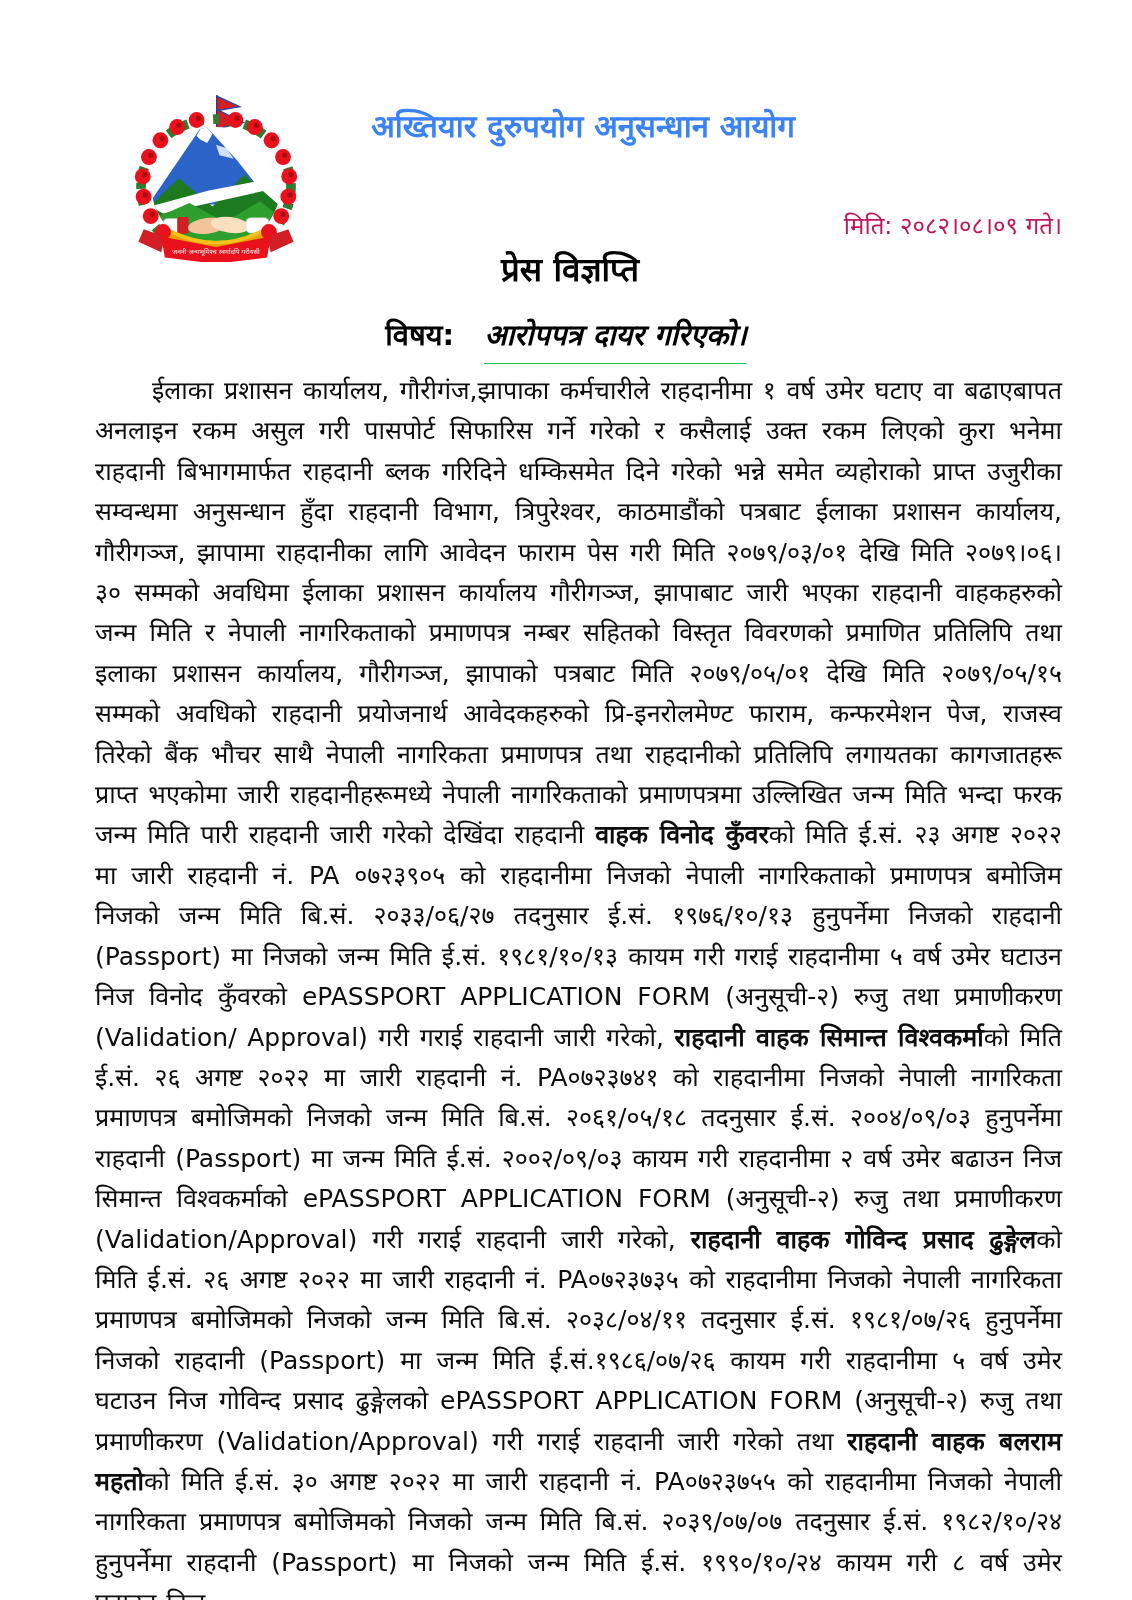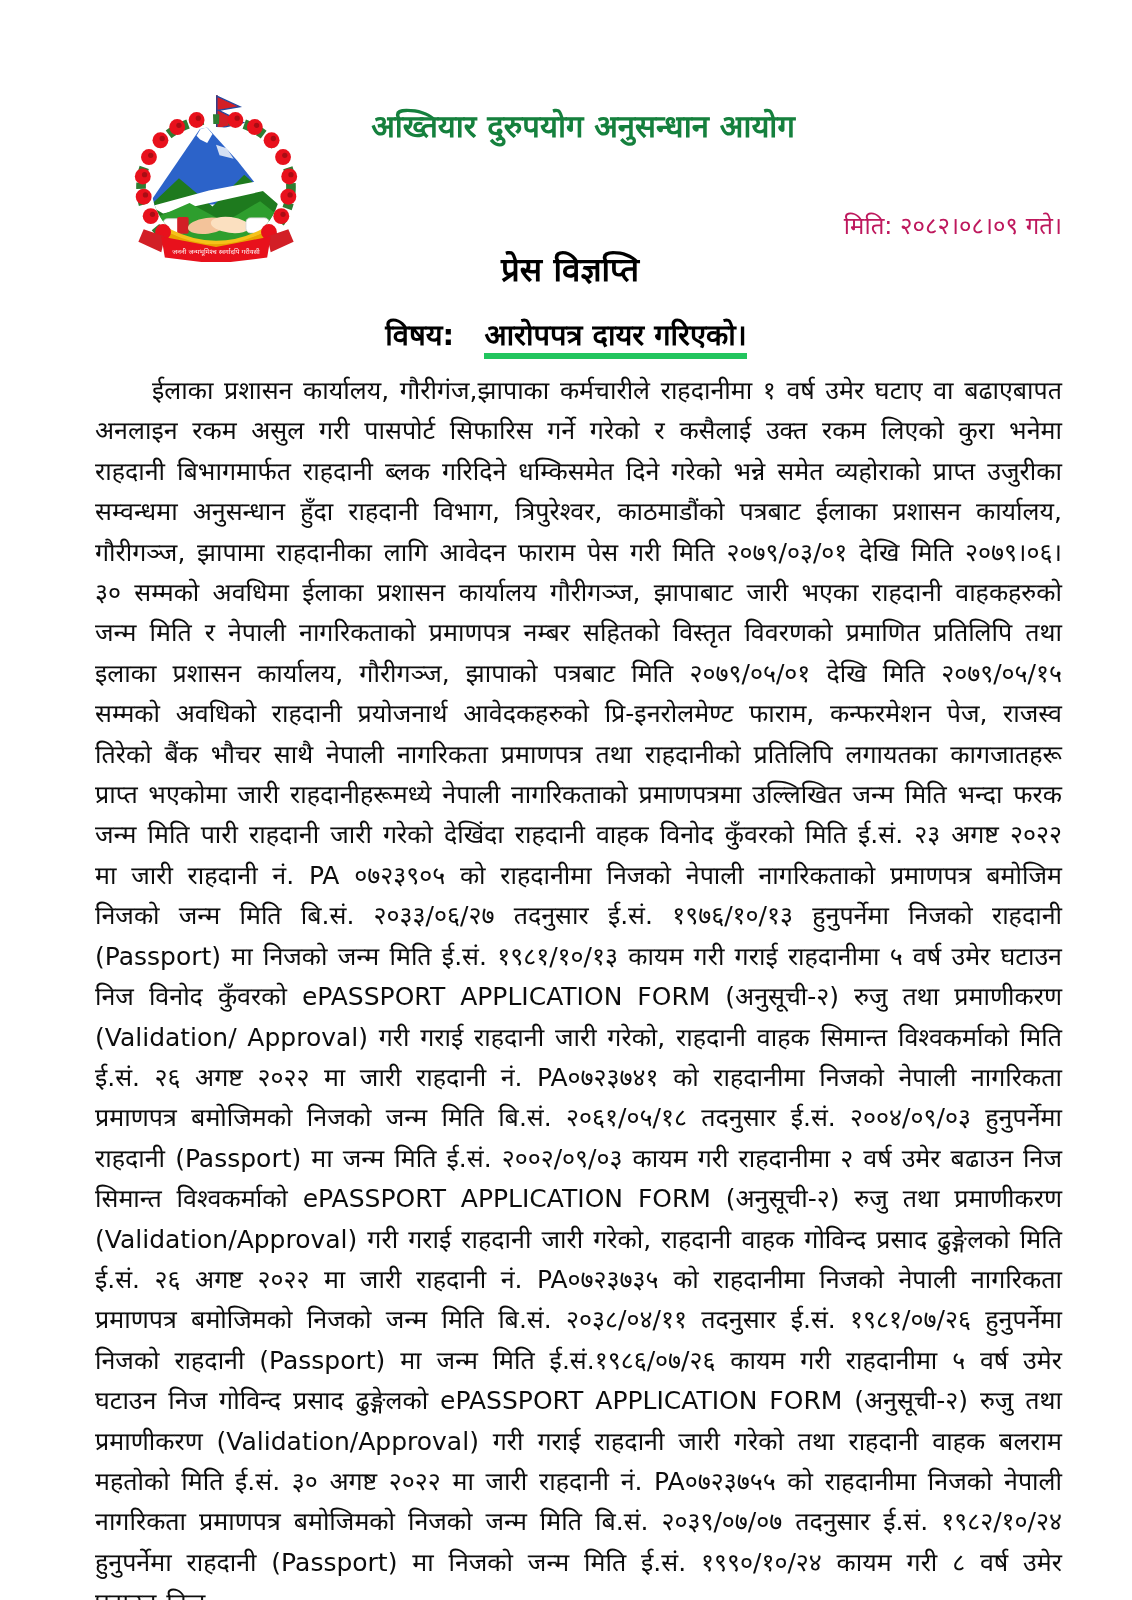--- a/index.html
+++ b/index.html
@@ -20,21 +20,21 @@
     width: 180px;
     height: 172px;
   }
   .org-header {
     position: absolute;
     top: 106px;
     left: 0;
     right: 0;
     padding-left: 34px;
     text-align: center;
-    color: #15803d;
+    color: #3b82f6;
     font-weight: 700;
   }
   .org-line1 { font-size: 31px; line-height: 1.35; }
   .org-line2 { font-size: 29px; line-height: 1.5; }
   .date-line {
     position: absolute;
     top: 208px;
     right: 70px;
     font-size: 24px;
     color: #be185d;
@@ -54,36 +54,37 @@
     position: absolute;
     top: 314px;
     left: 0;
     right: 0;
     text-align: center;
     font-size: 29px;
     font-weight: 700;
     color: #000;
   }
   .subject-underline {
-    border-bottom: 6px solid #22c55e;
-    padding-bottom: 1px;
+    border-bottom: 1px solid #22c55e;
+    padding-bottom: 11px;
+    font-style: italic;
   }
   .body-text {
     position: absolute;
     top: 371px;
     left: 95px;
     width: 967px;
     font-size: 25px;
     line-height: 40.4px;
     text-align: justify;
     text-indent: 57px;
     color: #0d0d0d;
     word-spacing: 2px;
   }
-  .seg-bold { font-weight: 400; }
+  .seg-bold { font-weight: 700; }
 </style>
 </head>
 <body>
 
 <div class="page">
 
   <svg class="logo" viewBox="0 0 200 195" aria-hidden="true">
 
     <g>
       <line x1="101" y1="6" x2="101" y2="50" stroke="#7a1016" stroke-width="2"></line>

